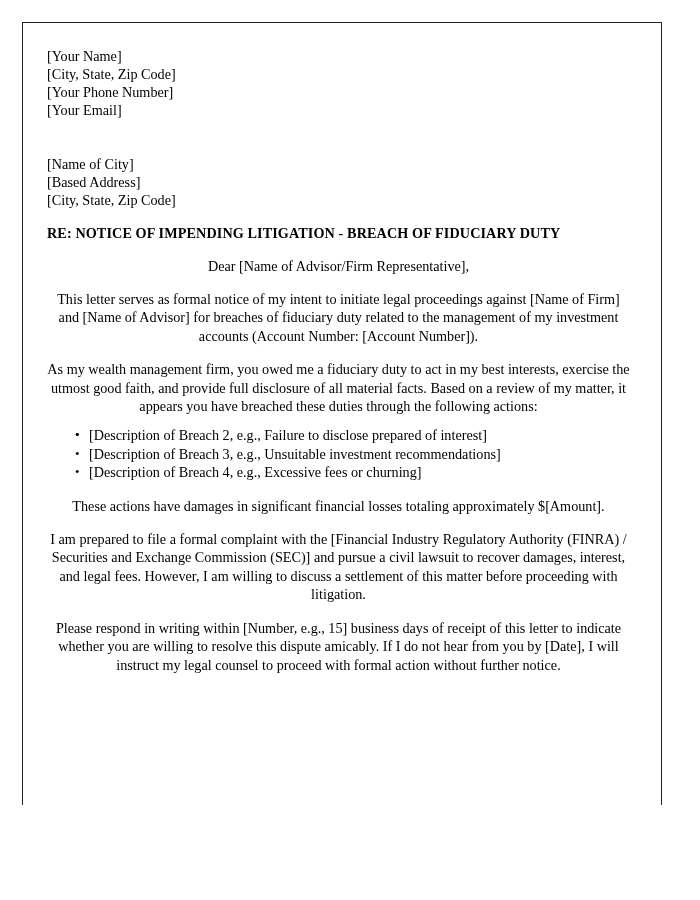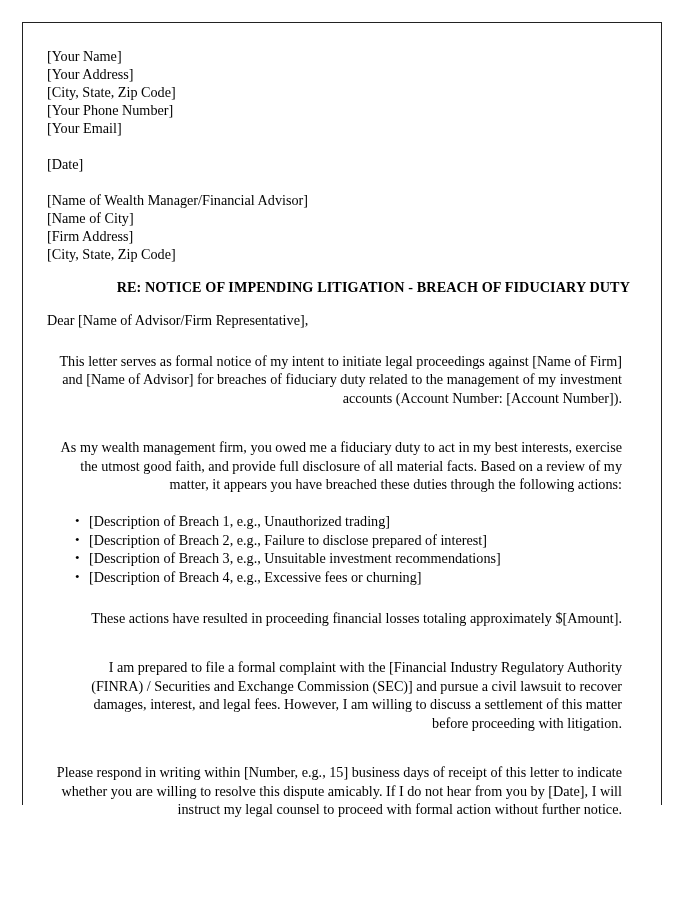--- a/index.html
+++ b/index.html
@@ -45,33 +45,33 @@
 
   .block-gap {
     height: 18px;
   }
 
   .subject-line {
     font-size: 14.2px;
     line-height: 18px;
     font-weight: bold;
     letter-spacing: 0.1px;
-    text-align: right;
   }
 
   .salutation {
     font-size: 14.2px;
     line-height: 18px;
+    text-align: center;
   }
 
   .body-paragraph {
     font-size: 14.2px;
     line-height: 18.4px;
-    text-align: right;
-    margin: 8px;
+    text-align: center;
+    margin: 0;
   }
 
   .breach-list {
     list-style: none;
     margin: 0;
     padding: 0;
   }
   .breach-item {
     font-size: 14.2px;
     line-height: 18.4px;
@@ -90,36 +90,33 @@
   .spacer-md { height: 15px; }
 </style>
 </head>
 <body>
 
 <div class="page-sheet">
   <div class="page-body">
 
     <div>
       <div class="letter-line">[Your Name]</div>
-      <div class="letter-line">[Your Address]</div>
       <div class="letter-line">[City, State, Zip Code]</div>
       <div class="letter-line">[Your Phone Number]</div>
       <div class="letter-line">[Your Email]</div>
     </div>
 
     <div class="block-gap"></div>
 
-    <div class="letter-line">[Date]</div>
 
     <div class="block-gap"></div>
 
     <div>
-      <div class="letter-line">[Name of Wealth Manager/Financial Advisor]</div>
       <div class="letter-line">[Name of City]</div>
-      <div class="letter-line">[Firm Address]</div>
+      <div class="letter-line">[Based Address]</div>
       <div class="letter-line">[City, State, Zip Code]</div>
     </div>
 
     <div class="spacer-md"></div>
 
     <div class="subject-line">RE: NOTICE OF IMPENDING LITIGATION - BREACH OF FIDUCIARY DUTY</div>
 
     <div class="spacer-md"></div>
 
     <div class="salutation">Dear [Name of Advisor/Firm Representative],</div>
@@ -130,39 +127,38 @@
 
     <div class="spacer-md"></div>
 
     <p class="body-paragraph">As my wealth management firm, you owed me a fiduciary duty to act in my best interests, exercise the utmost good faith, and provide full disclosure of all material facts. Based on a review of my matter, it appears you have breached these duties through the following actions:</p>
 
     <div class="spacer-sm"></div>
 
     <ul class="breach-list">
       <li class="breach-item">
         <span class="bullet-glyph">•</span>
-        <span>[Description of Breach 1, e.g., Unauthorized trading]</span>
       </li>
       <li class="breach-item">
         <span class="bullet-glyph">•</span>
         <span>[Description of Breach 2, e.g., Failure to disclose prepared of interest]</span>
       </li>
       <li class="breach-item">
         <span class="bullet-glyph">•</span>
         <span>[Description of Breach 3, e.g., Unsuitable investment recommendations]</span>
       </li>
       <li class="breach-item">
         <span class="bullet-glyph">•</span>
         <span>[Description of Breach 4, e.g., Excessive fees or churning]</span>
       </li>
     </ul>
 
     <div class="spacer-md"></div>
 
-    <p class="body-paragraph">These actions have resulted in proceeding financial losses totaling approximately $[Amount].</p>
+    <p class="body-paragraph">These actions have damages in significant financial losses totaling approximately $[Amount].</p>
 
     <div class="spacer-md"></div>
 
     <p class="body-paragraph">I am prepared to file a formal complaint with the [Financial Industry Regulatory Authority (FINRA) / Securities and Exchange Commission (SEC)] and pursue a civil lawsuit to recover damages, interest, and legal fees. However, I am willing to discuss a settlement of this matter before proceeding with litigation.</p>
 
     <div class="spacer-md"></div>
 
     <p class="body-paragraph">Please respond in writing within [Number, e.g., 15] business days of receipt of this letter to indicate whether you are willing to resolve this dispute amicably. If I do not hear from you by [Date], I will instruct my legal counsel to proceed with formal action without further notice.</p>
 
   </div>

